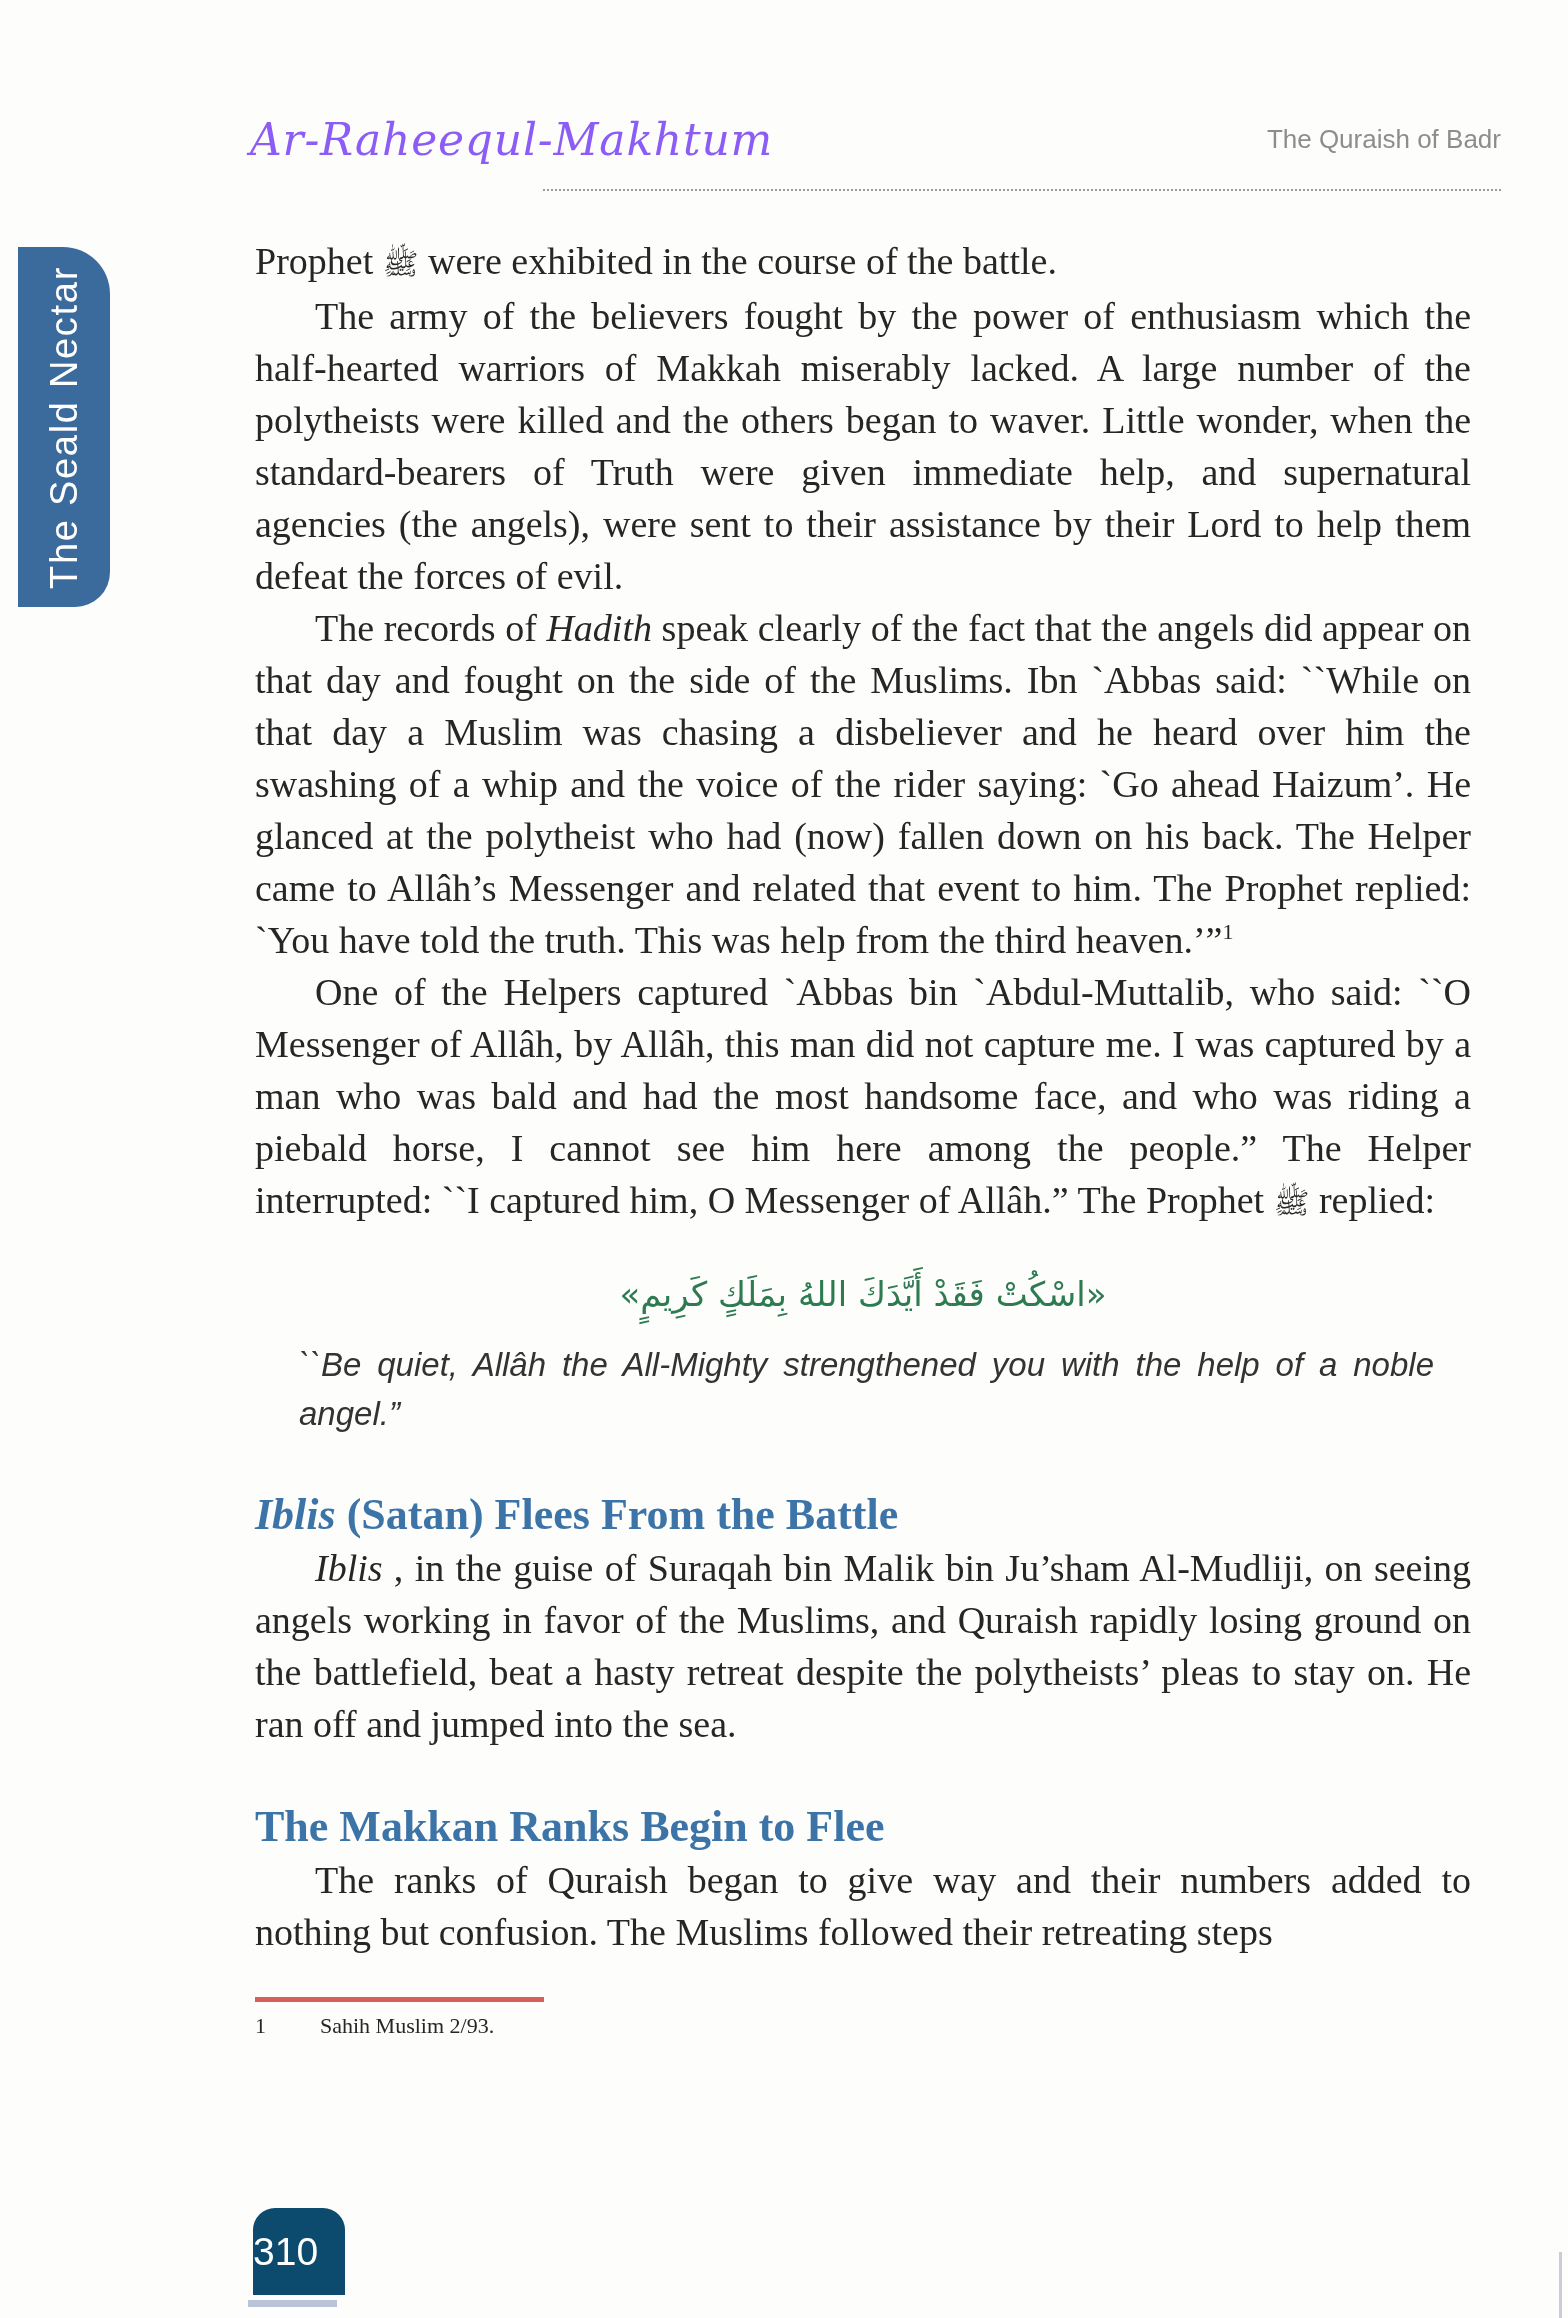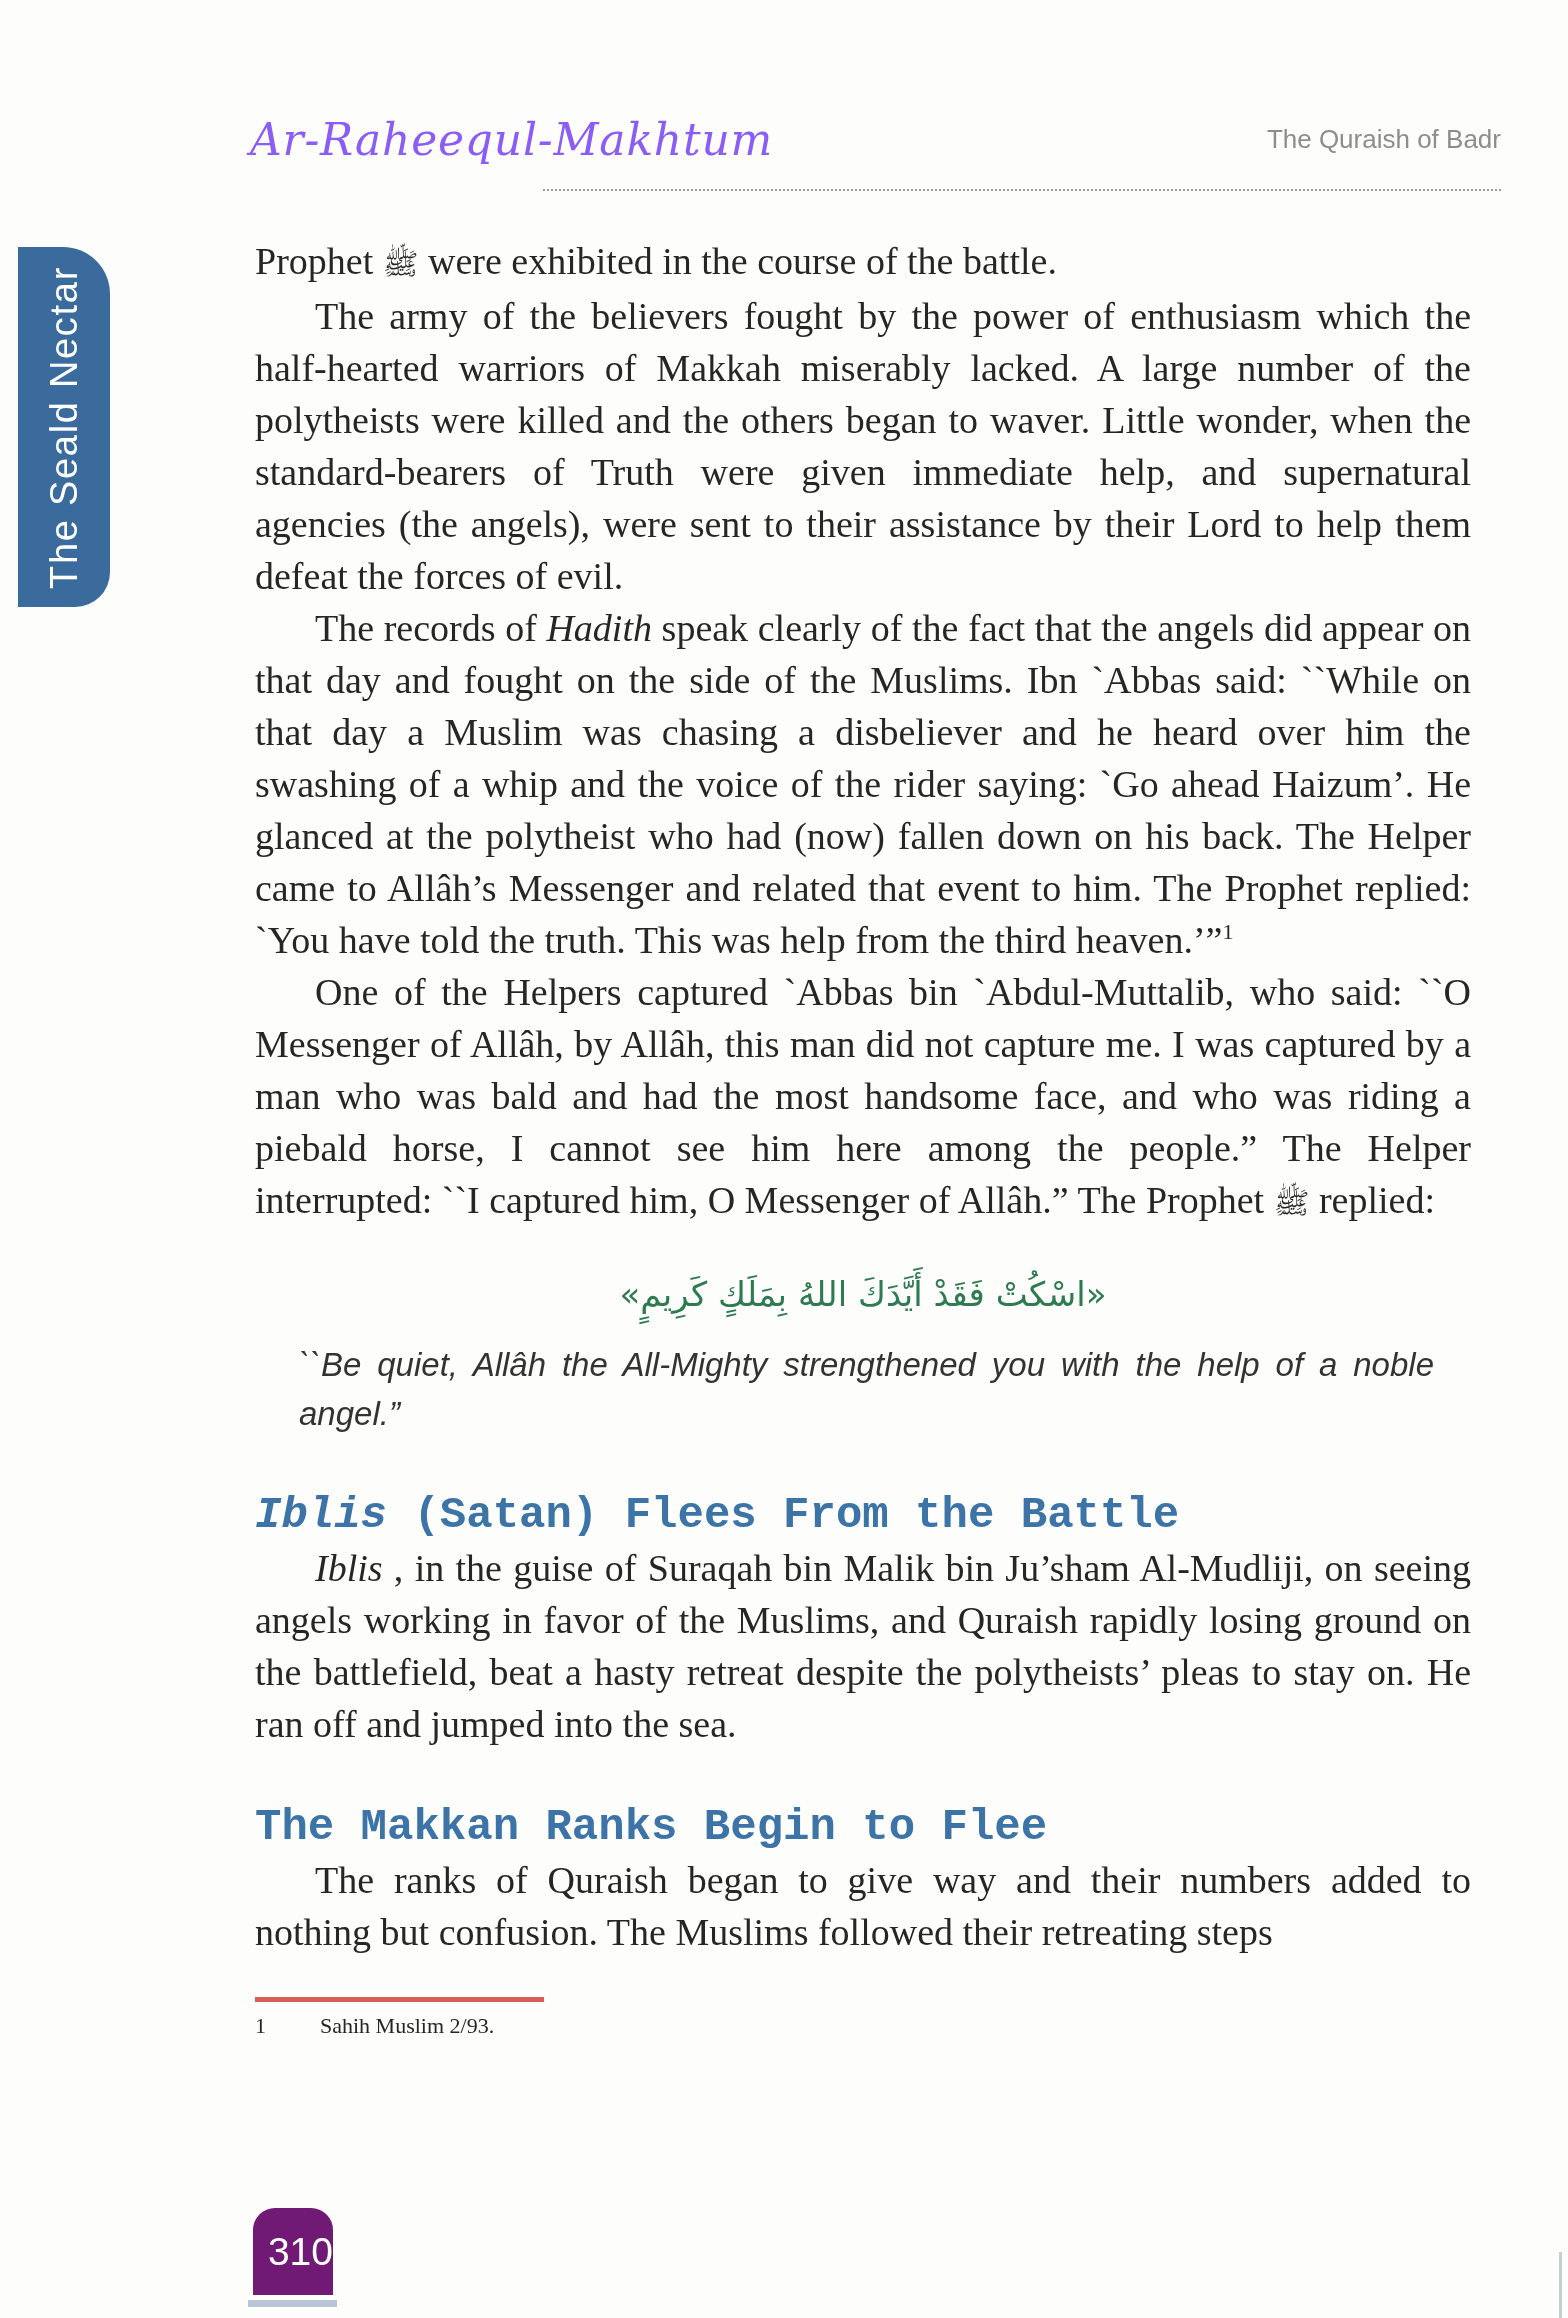--- a/index.html
+++ b/index.html
@@ -49,34 +49,34 @@
     font-size:34px;line-height:72px;color:#2e7b52;
   }
   
   .translation{
     margin:10px 37px 0 44px;
     font-family:"Liberation Sans", sans-serif;font-style:italic;
     font-size:33px;line-height:49px;color:#333333;text-align:justify;
   }
   
   h2.section{
-    margin:50px 0 0;font-family:Liberation Mono, monospace;
+    margin:50px 0 0;font-family:Liberation Serif, serif;
     font-weight:bold;font-size:44px;line-height:54px;color:#3d74a8;
   }
   h2.section .it{font-style:italic;}
   .after-heading{margin-top:32px;}
   
   .fn-rule{margin-top:39px;width:289px;height:5.9px;background:#d75f5a;}
   .footnote{margin-top:3px;font-size:22px;line-height:42px;color:#262626;text-align:left;}
   .fn-num{display:inline-block;width:65px;}
   
   .page-badge{
-    position:absolute;left:253px;top:2208px;width:80px;height:87px;
-    background:#701a75;border-radius:22px 22px 0 0;
-    display:flex;align-items:center;justify-content:flex-end;
+    position:absolute;left:253px;top:2208px;width:92px;height:87px;
+    background:#0c4a6e;border-radius:22px 22px 0 0;
+    display:flex;align-items:center;justify-content:flex-start;
   }
   .page-number{color:#ffffff;font-family:"Liberation Sans", sans-serif;font-size:39px;}
   .badge-underline{position:absolute;left:248px;top:2300px;width:89px;height:6.7px;background:#b9c4d9;}
   .edge-artifact{position:absolute;right:6.7px;top:2252px;width:3.4px;height:67px;background:#c9cdd4;}
 </style>
 </head>
 <body>
 
 <div class="page">
 

